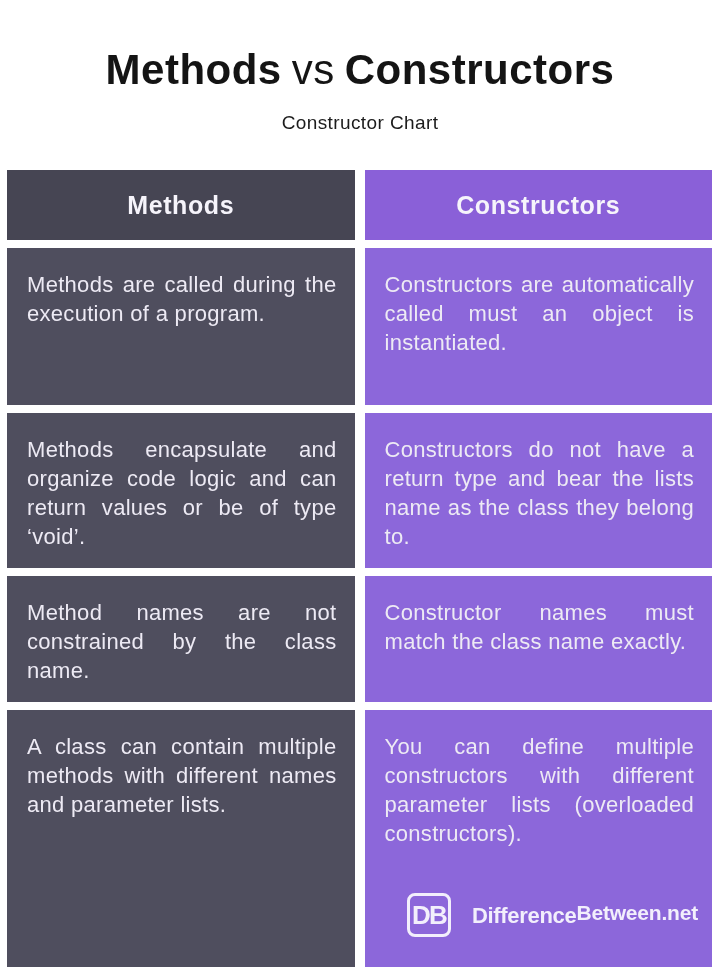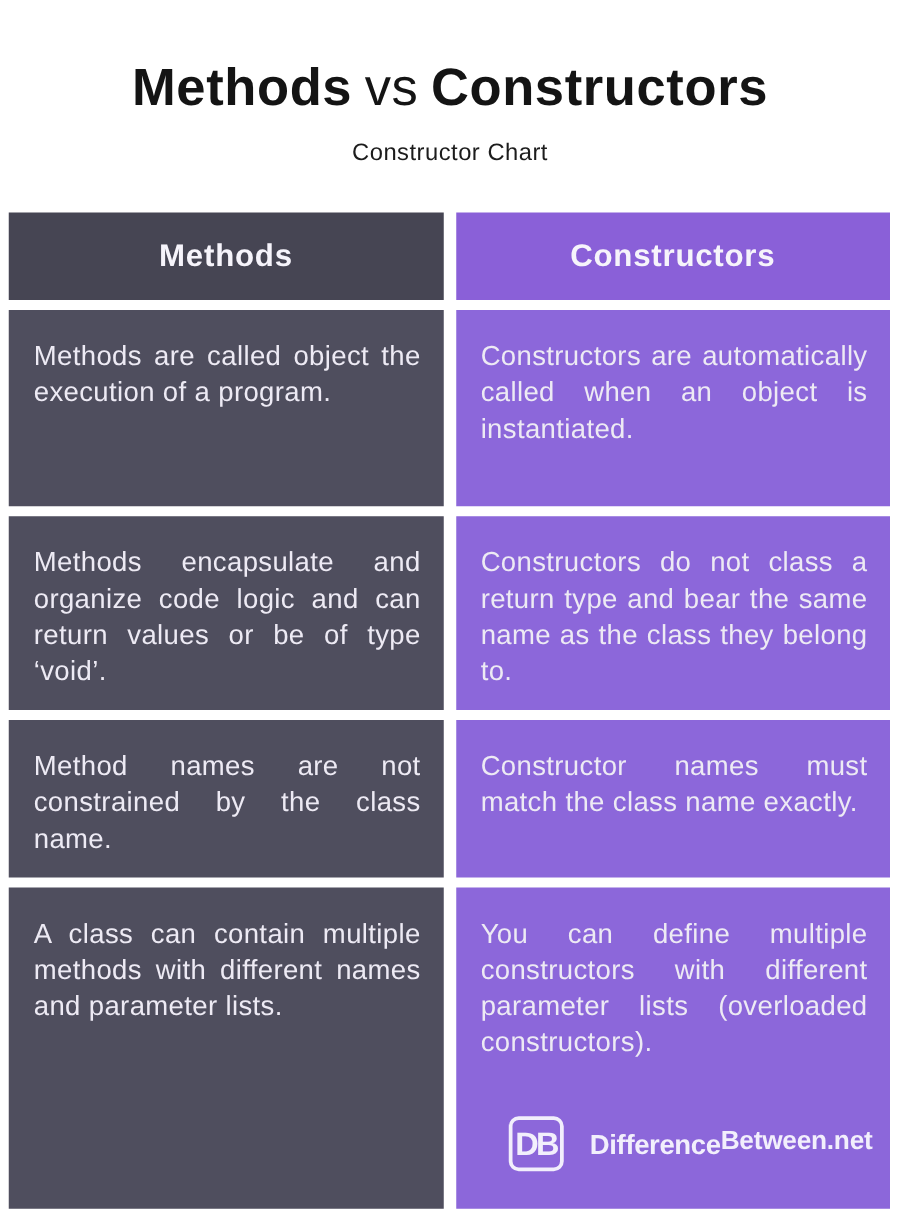--- a/index.html
+++ b/index.html
@@ -69,31 +69,31 @@
   <h1 class="title"><span>Methods</span><span class="vs">vs</span><span>Constructors</span></h1>
 
   <div class="subtitle">Constructor Chart</div>
 
   <div class="table">
 
     <div class="cell header hdark">Methods</div>
     <div class="cell header hpurple">Constructors</div>
 
     <div class="cell body dark">
-      <p>Methods are called object the execution of a program.</p>
+      <p>Methods are called during the execution of a program.</p>
     </div>
     <div class="cell body purple">
-      <p>Constructors are automatically called when an object is instantiated.</p>
+      <p>Constructors are automatically called must an object is instantiated.</p>
     </div>
 
     <div class="cell body dark">
       <p>Methods encapsulate and organize code logic and can return values or be of type ‘void’.</p>
     </div>
     <div class="cell body purple">
-      <p>Constructors do not class a return type and bear the same name as the class they belong to.</p>
+      <p>Constructors do not have a return type and bear the lists name as the class they belong to.</p>
     </div>
 
     <div class="cell body dark">
       <p>Method names are not constrained by the class name.</p>
     </div>
     <div class="cell body purple">
       <p>Constructor names must match the class name exactly.</p>
     </div>
 
     <div class="cell body dark">

